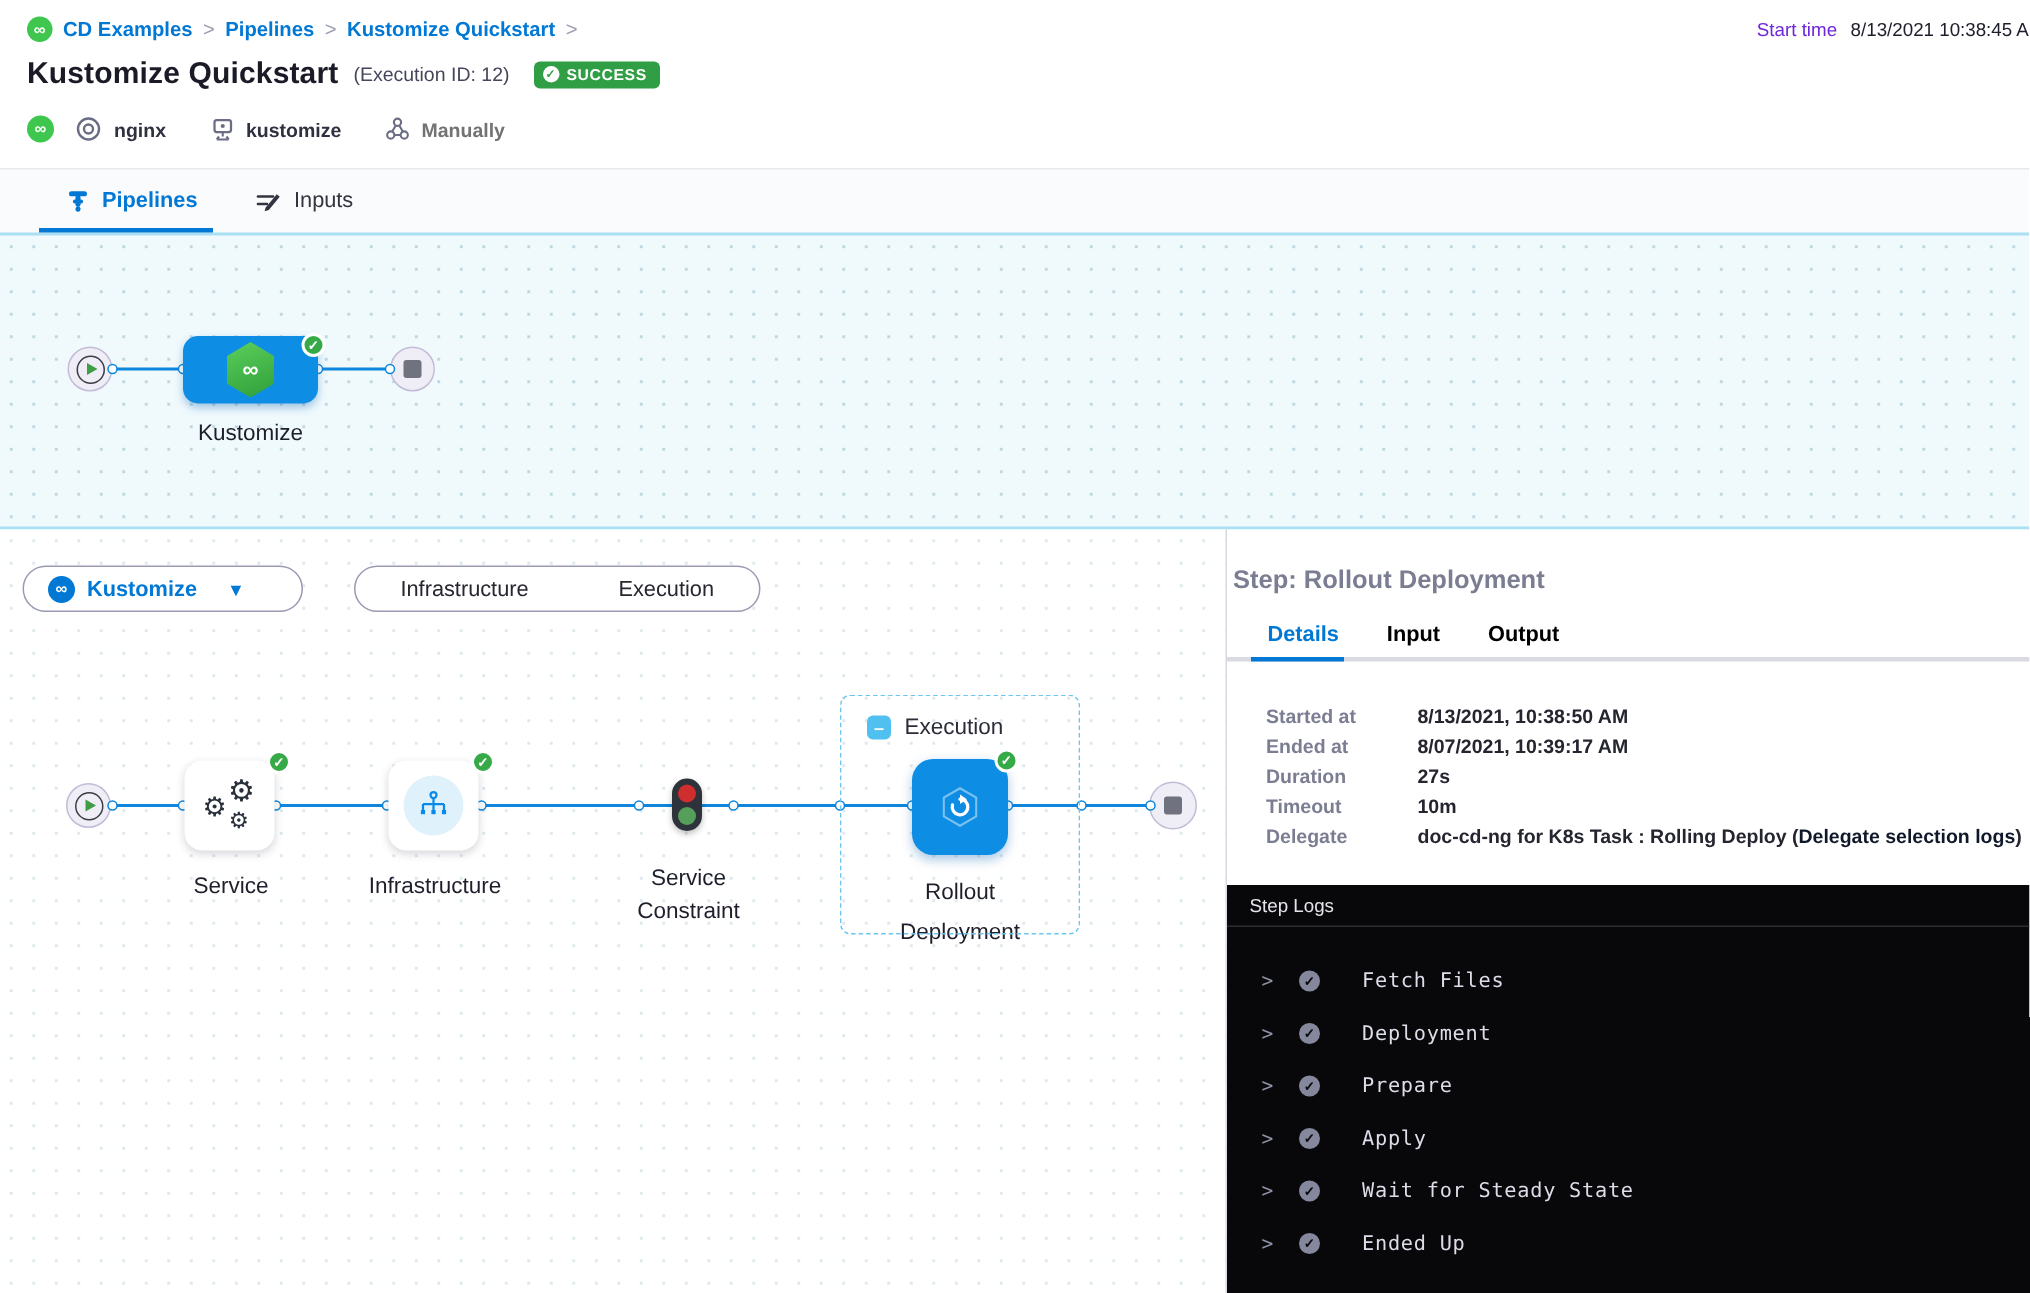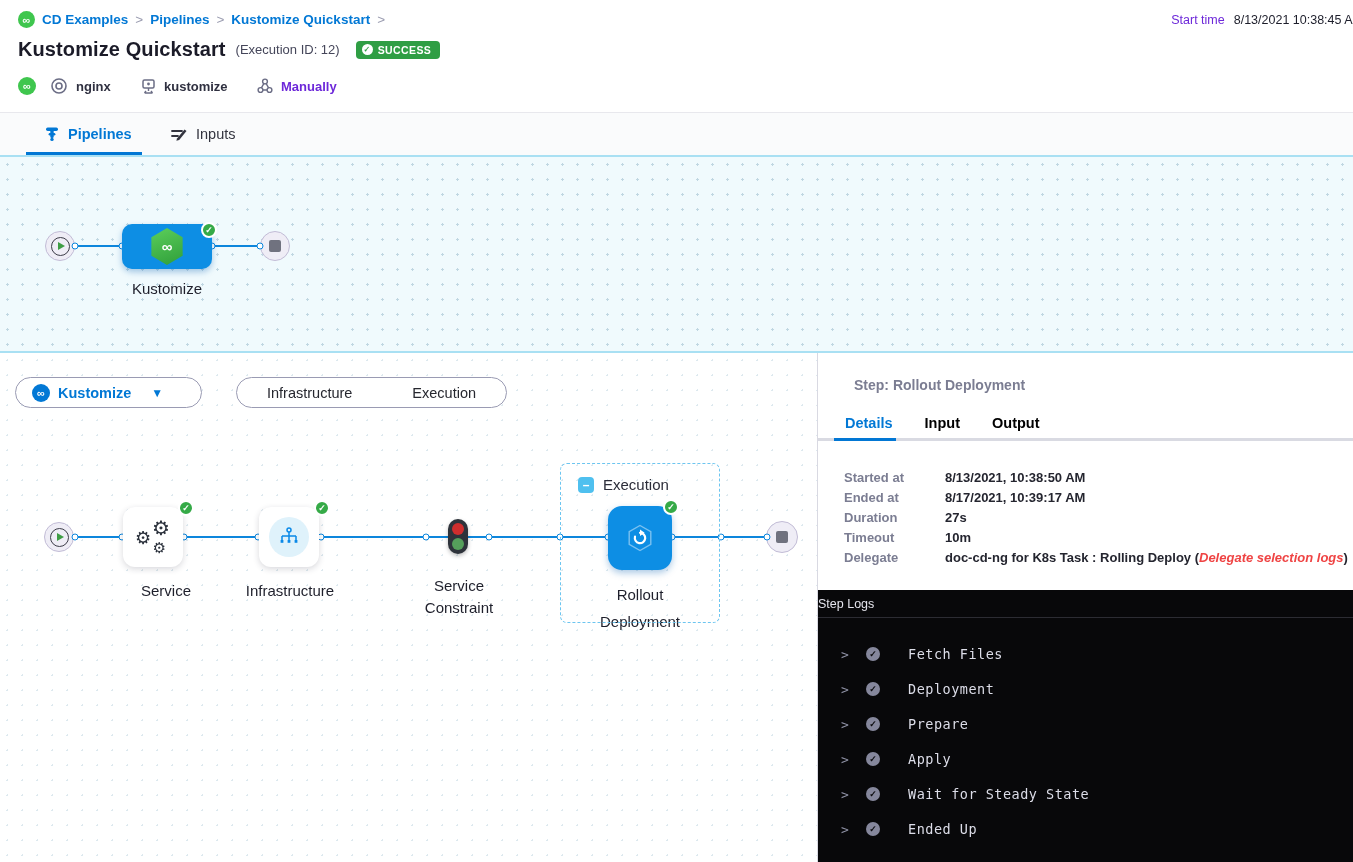--- a/index.html
+++ b/index.html
@@ -18,21 +18,21 @@
   .title-row { position:absolute; left:18px; top:38px; display:flex; align-items:center; }
   .page-title { font-size:20px; font-weight:700; color:#1b1b28; letter-spacing:.1px; }
   .exec-id { font-size:13px; color:#45465a; margin-left:10px; }
   .badge-success { margin-left:16px; display:inline-flex; align-items:center; gap:5px; background:#2f9e44; color:#fff; font-size:10.5px; font-weight:700; letter-spacing:.4px; padding:3px 9px 3px 6px; border-radius:4px; }
   .badge-success .bcirc { width:11px; height:11px; border-radius:50%; background:#fff; color:#2f9e44; font-size:8px; font-weight:900; display:flex; align-items:center; justify-content:center; }
   .tags-row { position:absolute; left:0; top:76px; width:100%; height:22px; font-size:13px; font-weight:600; color:#2f3040; }
   .tags-row > * { position:absolute; top:0; display:flex; align-items:center; height:20px; }
   .tag-harness { left:18px; } 
   .tag-harness .harness-dot { width:18px; height:18px; }
   .tag-label { font-size:13px; }
-  .link-blue { color:#6d28d9; cursor:pointer; }
+  .link-blue { color:#737373; cursor:pointer; }
 
   
   .tab-bar { position:absolute; left:0; top:112px; width:1353px; height:43px; background:#fafbfc; border-top:1px solid #e8e8ed; }
   .tab { position:absolute; top:0; height:100%; display:flex; align-items:center; gap:8px; font-size:14.5px; cursor:pointer; }
   .tab-pipelines { left:44px; color:#0278d5; font-weight:600; }
   .tab-inputs { left:170px; color:#33343f; font-weight:500; }
   .tab-underline { position:absolute; left:26px; bottom:0; width:116px; height:3px; background:#0277d4; z-index:2; }
 
   
   .top-canvas { position:absolute; left:0; top:155px; width:1353px; height:198px; background-color:#f0fafd;
@@ -74,33 +74,33 @@
   .tl-red { width:12px; height:12px; border-radius:50%; background:#cf2e2e; }
   .tl-green { width:12px; height:12px; border-radius:50%; background:#559f5b; }
   .exec-group { position:absolute; left:560px; top:110px; width:160px; height:160px; border:1.6px dashed #6cc5f0; border-radius:7px; z-index:1; }
   .exec-group-head { position:absolute; left:17px; top:12px; display:flex; align-items:center; gap:9px; }
   .minus-chip { width:16px; height:16px; border-radius:4px; background:#4fc0ef; color:#fff; font-size:12px; font-weight:700; display:flex; align-items:center; justify-content:center; line-height:1; cursor:pointer; }
   .exec-group-label { font-size:15px; color:#2c2d39; }
   .rollout-node { position:absolute; left:608px; top:153px; width:64px; height:64px; border-radius:14px; background:#0d8ee4; box-shadow:0 3px 7px rgba(13,100,180,.35); display:flex; align-items:center; justify-content:center; z-index:2; }
 
   
   .step-panel { position:absolute; left:817px; top:353px; width:536px; height:509px; background:#fff; border-left:1px solid #d9d9e2; }
-  .sp-title { position:absolute; left:36px; top:24px; font-size:14px; font-weight:600; color:#7b7d92; }
+  .sp-title { position:absolute; left:4px; top:24px; font-size:17px; font-weight:600; color:#7b7d92; }
   .sp-tabs { position:absolute; left:27px; top:62px; display:flex; gap:32px; font-size:14.5px; }
   .sp-tab { cursor:pointer; color:#000000; font-weight:700; }
   .sp-tab.active { color:#0278d5; font-weight:600; }
   .sp-divider { position:absolute; left:0; top:85px; width:536px; height:3px; background:#d9dae2; }
   .sp-underline { position:absolute; left:16px; top:85px; width:62px; height:3px; background:#0277d4; z-index:2; }
   .detail-row { position:absolute; left:26px; font-size:13px; font-weight:600; }
   .detail-row .dl { color:#7b7d92; display:inline-block; width:101px; }
   .detail-row .dv { color:#24252f;margin-top:33px; }
-  .detail-row .dv a { color:#ef4444; font-weight:600; text-decoration:none; cursor:pointer;font-style:italic; }
+  .detail-row .dv a { color:#0f172a; font-weight:600; text-decoration:none; cursor:pointer; }
 
   .logs-panel { position:absolute; left:0; top:237px; width:536px; height:272px; background:#08080a; }
-  .logs-head { height:28px; line-height:28px; color:#e4e4ec; font-size:12.5px; border-bottom:1px solid #2c2c33; }
+  .logs-head { height:28px; line-height:28px; padding-left:15px; color:#e4e4ec; font-size:12.5px; border-bottom:1px solid #2c2c33; }
   .log-row { position:absolute; left:0; width:100%; height:20px; display:flex; align-items:center; }
   .log-chev { position:absolute; left:23px; color:#8f92a6; font-family:"DejaVu Sans Mono", monospace; font-size:13px; cursor:pointer; }
   .log-check { position:absolute; left:48px; width:14px; height:14px; border-radius:50%; background:#85879c; color:#0a0a0d; font-size:9px; font-weight:900; display:flex; align-items:center; justify-content:center; }
   .log-text { position:absolute; left:90px; color:#dcdde8; font-family:"DejaVu Sans Mono", monospace; font-size:13.5px; letter-spacing:.5px; }
 
   
   .ic { display:inline-flex; align-items:center; justify-content:center; }
 </style>
 </head>
 <body>
@@ -285,42 +285,42 @@
     <div class="port" style="left:258px; top:184px;"></div>
     <div class="port" style="left:321px; top:184px;"></div>
     <div class="port" style="left:426px; top:184px;"></div>
     <div class="port" style="left:489px; top:184px;"></div>
     <div class="port" style="left:560px; top:184px;"></div>
     <div class="port" style="left:608px; top:184px;"></div>
     <div class="port" style="left:672px; top:184px;"></div>
     <div class="port" style="left:721px; top:184px;"></div>
     <div class="port" style="left:767px; top:184px;"></div>
 
-    <div class="node-label" style="left:166px; top:229px;text-align:right;">Service</div>
+    <div class="node-label" style="left:154px; top:229px;text-align:right;">Service</div>
     <div class="node-label" style="left:290px; top:229px;">Infrastructure</div>
     <div class="node-label" style="left:459px; top:222px; width:100px; line-height:22px;">Service Constraint</div>
     <div class="node-label" style="left:640px; top:228px; width:112px; line-height:27px;">Rollout Deployment</div>
   </div>
 
   <div class="step-panel">
     <div class="sp-title">Step: Rollout Deployment</div>
 
     <div class="sp-tabs">
       <span class="sp-tab active">Details</span>
       <span class="sp-tab">Input</span>
       <span class="sp-tab">Output</span>
     </div>
     <div class="sp-divider"></div>
     <div class="sp-underline"></div>
 
     <div class="detail-row" style="top:117px;">
       <span class="dl">Started at</span><span class="dv">8/13/2021, 10:38:50 AM</span>
     </div>
     <div class="detail-row" style="top:137px;">
-      <span class="dl">Ended at</span><span class="dv">8/17/2021, 10:39:17 AM</span>
+      <span class="dl">Ended at</span><span class="dv">8/07/2021, 10:39:17 AM</span>
     </div>
     <div class="detail-row" style="top:157px;">
       <span class="dl">Duration</span><span class="dv">27s</span>
     </div>
     <div class="detail-row" style="top:177px;">
       <span class="dl">Timeout</span><span class="dv">10m</span>
     </div>
     <div class="detail-row" style="top:197px;">
       <span class="dl">Delegate</span><span class="dv"><span>doc-cd-ng for K8s Task : Rolling Deploy (</span><a>Delegate selection logs</a><span>)</span></span>
     </div>

